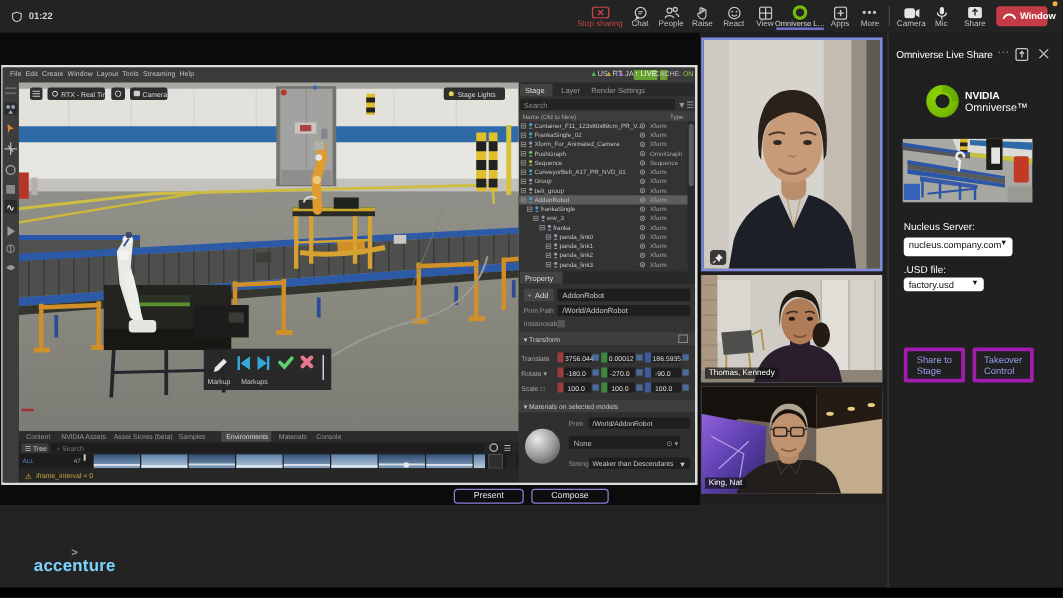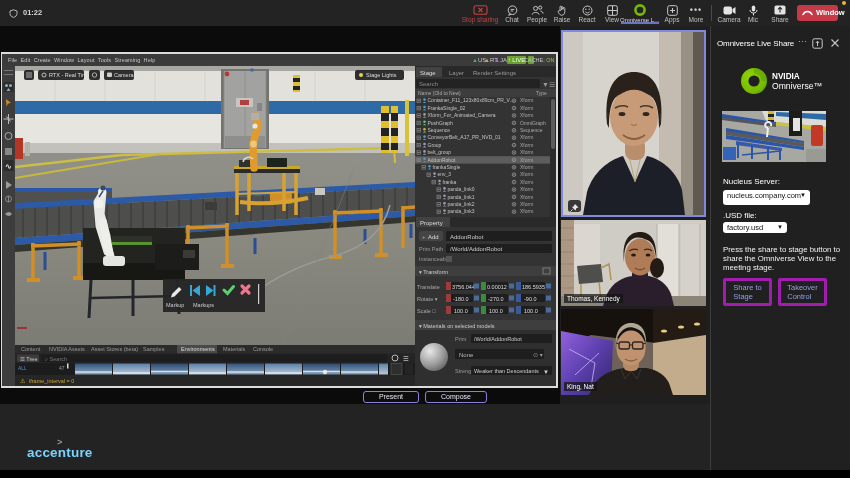--- a/index.html
+++ b/index.html
@@ -738,21 +738,20 @@
     <path d="M16 32 l0 15 M30 34 l0 14 M46 36 l0 13 M58 38 l0 11" stroke="#2b55a8" stroke-width="2"></path>
     <path d="M20 44 l38 -4" stroke="#2b55a8" stroke-width="1.5"></path>
     <rect x="1" y="36" width="13" height="13" fill="#3563b8"></rect>
     <path d="M45 26 l1 -9 M46 17 a3 3 0 1 1 3 -2" stroke="#f0f0ec" stroke-width="2" fill="none"></path>
     <rect x="84" y="38" width="20" height="13" fill="#9a9a94"></rect>
   </svg>
   <div class="abs" style="left:12px;top:151px;font-size:8px;color:#fff">Nucleus Server:</div>
   <div class="drop" style="left:12px;top:164px;width:87px;height:15px">nucleus.company.com<span style="position:absolute;right:4px;top:0px;font-size:6px">▼</span></div>
   <div class="abs" style="left:12px;top:185px;font-size:8px;color:#fff">.USD file:</div>
   <div class="drop" style="left:12px;top:196px;width:64px;height:11px">factory.usd<span style="position:absolute;right:4px;top:0px;font-size:6px">▼</span></div>
-  <div class="abs" style="left:12px;top:219px;width:127px;font-size:7.8px;line-height:9.2px;color:#f2f2f2">Press the share to stage button to<br>share the Omniverse View to the<br>meeting stage.</div>
   <div class="pbtn" style="left:12px;top:252px;width:49px;height:28px">Share to<br>Stage</div>
   <div class="pbtn" style="left:67px;top:252px;width:49px;height:28px">Takeover<br>Control</div>
 </div>
 <div id="sttree"></div>
 <svg class="abs" style="left:415px;top:217px" width="141" height="169" viewBox="0 0 141 169">
   <rect width="141" height="169" fill="#333"></rect>
   <rect x="0" y="0" width="141" height="10" fill="#292929"></rect>
   <rect x="1" y="0" width="34" height="10" fill="#424242"></rect>
   <text x="5" y="7.5" font-size="6" fill="#ddd">Property</text>
   <rect x="4" y="14" width="24" height="10" rx="2" fill="#454545"></rect>

